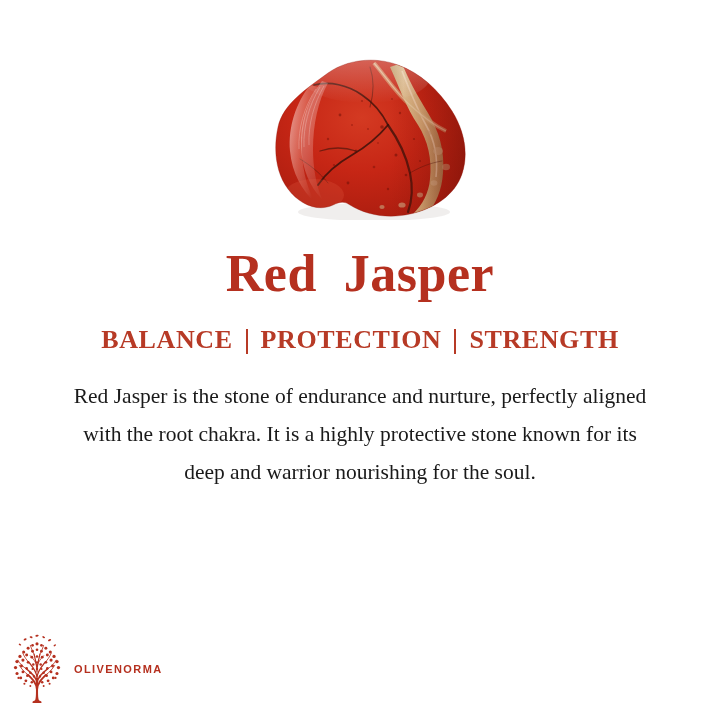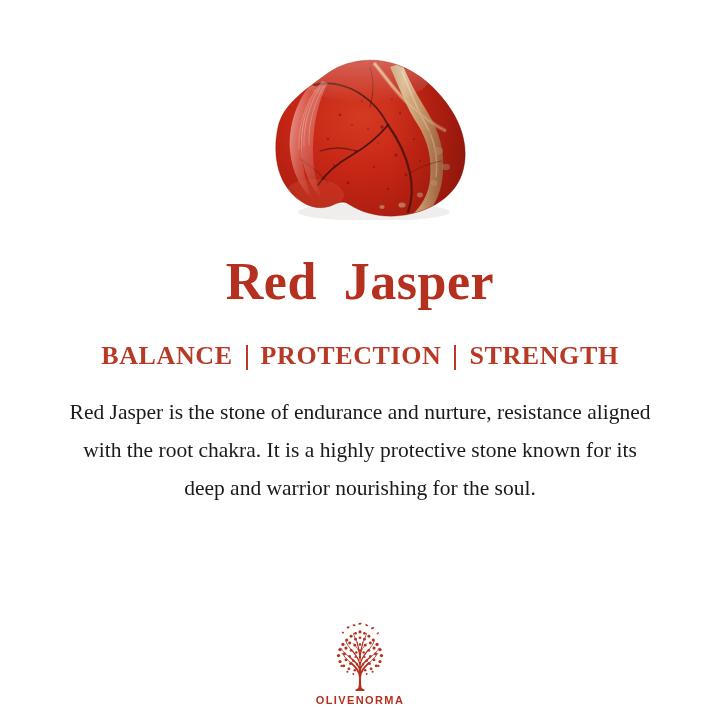--- a/index.html
+++ b/index.html
@@ -45,21 +45,21 @@
     height: 165px;
   }
 
   
   .title {
     font-size: 52px;
     font-weight: bold;
     color: #b5301f;
     letter-spacing: 0.5px;
     line-height: 1;
-    margin: 8px;
+    margin: 0;
     text-align: center;
     white-space: pre;
   }
 
   
   .subtitle {
     margin: 26px 0 0 0;
     font-size: 26px;
     color: #b73a26;
     letter-spacing: 0.6px;
@@ -97,21 +97,21 @@
     white-space: nowrap;
   }
 
   
   .logo {
     position: absolute;
     left: 0;
     right: 0;
     bottom: 14px;
     display: flex;
-    flex-direction: column;
+    flex-direction: row;
     align-items: center;
   }
   .logo-mark {
     width: 74px;
     height: 74px;
     display: block;
   }
   .logo-word {
     margin-top: 1px;
     font-family: "Liberation Sans", "DejaVu Sans", sans-serif;
@@ -262,21 +262,21 @@
 
   <div class="subtitle">
     <span class="kw">BALANCE</span>
     <span class="sep"></span>
     <span class="kw">PROTECTION</span>
     <span class="sep"></span>
     <span class="kw">STRENGTH</span>
   </div>
 
   <div class="body-copy">
-    <span class="line">Red Jasper is the stone of endurance and nurture, resistance aligned</span>
+    <span class="line">Red Jasper is the stone of endurance and nurture, perfectly aligned</span>
     <span class="line">with the root chakra. It is a highly protective stone known for its</span>
     <span class="line">deep and warrior nourishing for the soul.</span>
   </div>
 
   <div class="logo">
     <svg class="logo-mark" viewBox="0 0 100 100" xmlns="http://www.w3.org/2000/svg">
       <g fill="#b5301f">
 
         <path d="M47.4,96 L52.6,96 C53.4,96 54,95.4 54,94.6 C54,93.4 52.6,92.6 52.2,91.2
                  C51.6,89 51.4,85 51.4,80 L51.4,62 L48.6,62 L48.6,80

